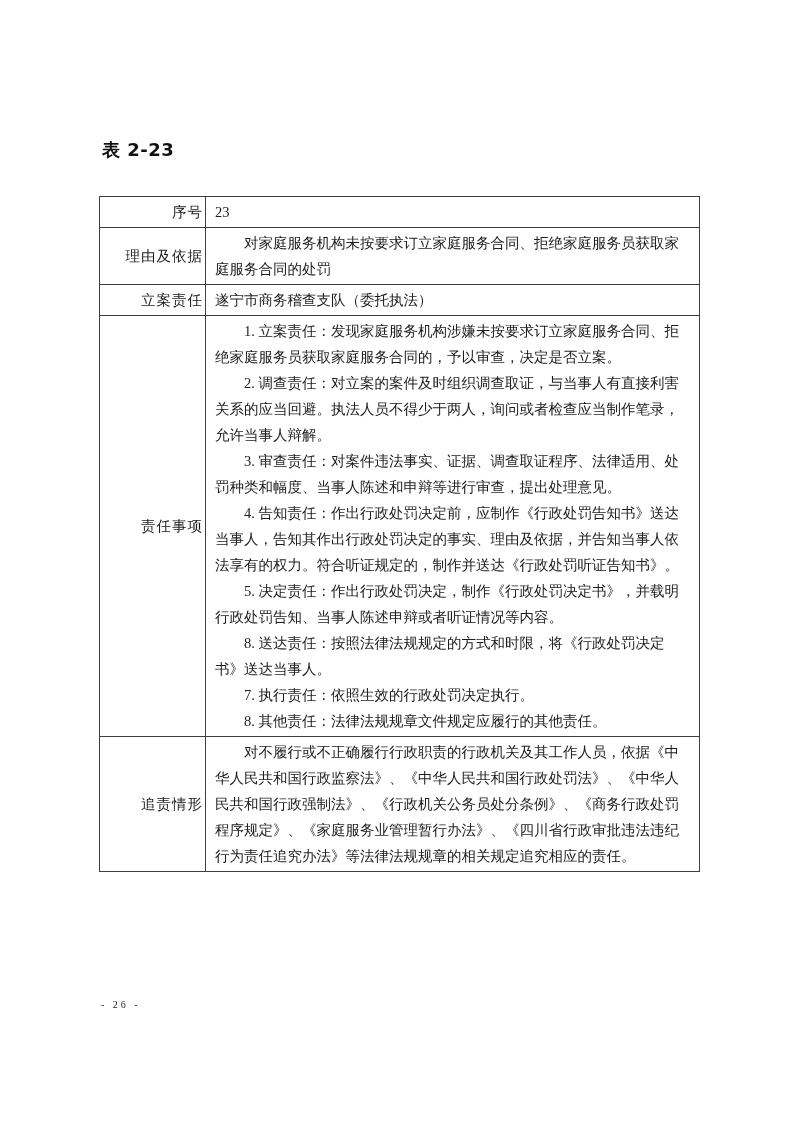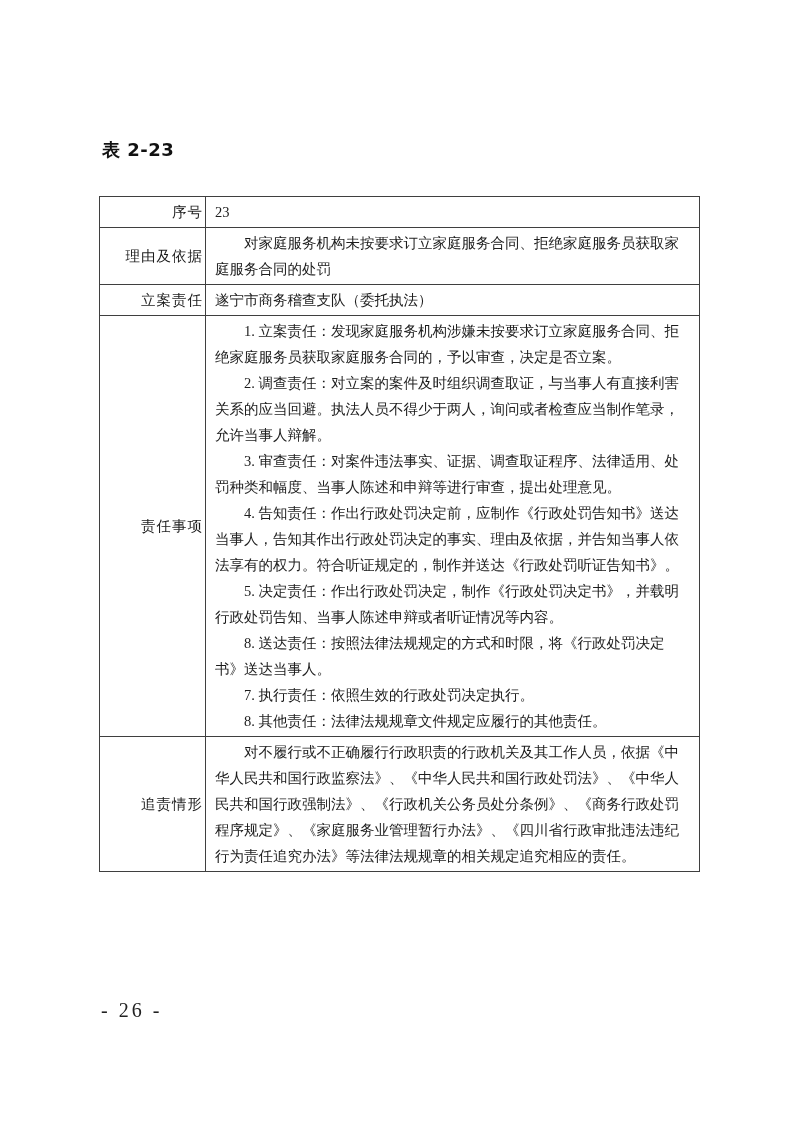--- a/index.html
+++ b/index.html
@@ -58,21 +58,21 @@
   tr.r-h29 { height: 29px; }
   tr.r-h28 { height: 28px; }
   tr.r-h57 { height: 57px; }
   tr.r-h420 { height: 420px; }
   tr.r-h134 { height: 134px; }
   tr.r-h46 { height: 46px; }
   .page-number {
     position: absolute;
     left: 101px;
     top: 999px;
-    font-size: 20px;
+    font-size: 10px;
     letter-spacing: 3px;
     color: #222222;
   }
 </style>
 </head>
 <body>
 
 <div class="page">
 
   <div class="doc-title">表 2-23</div>

